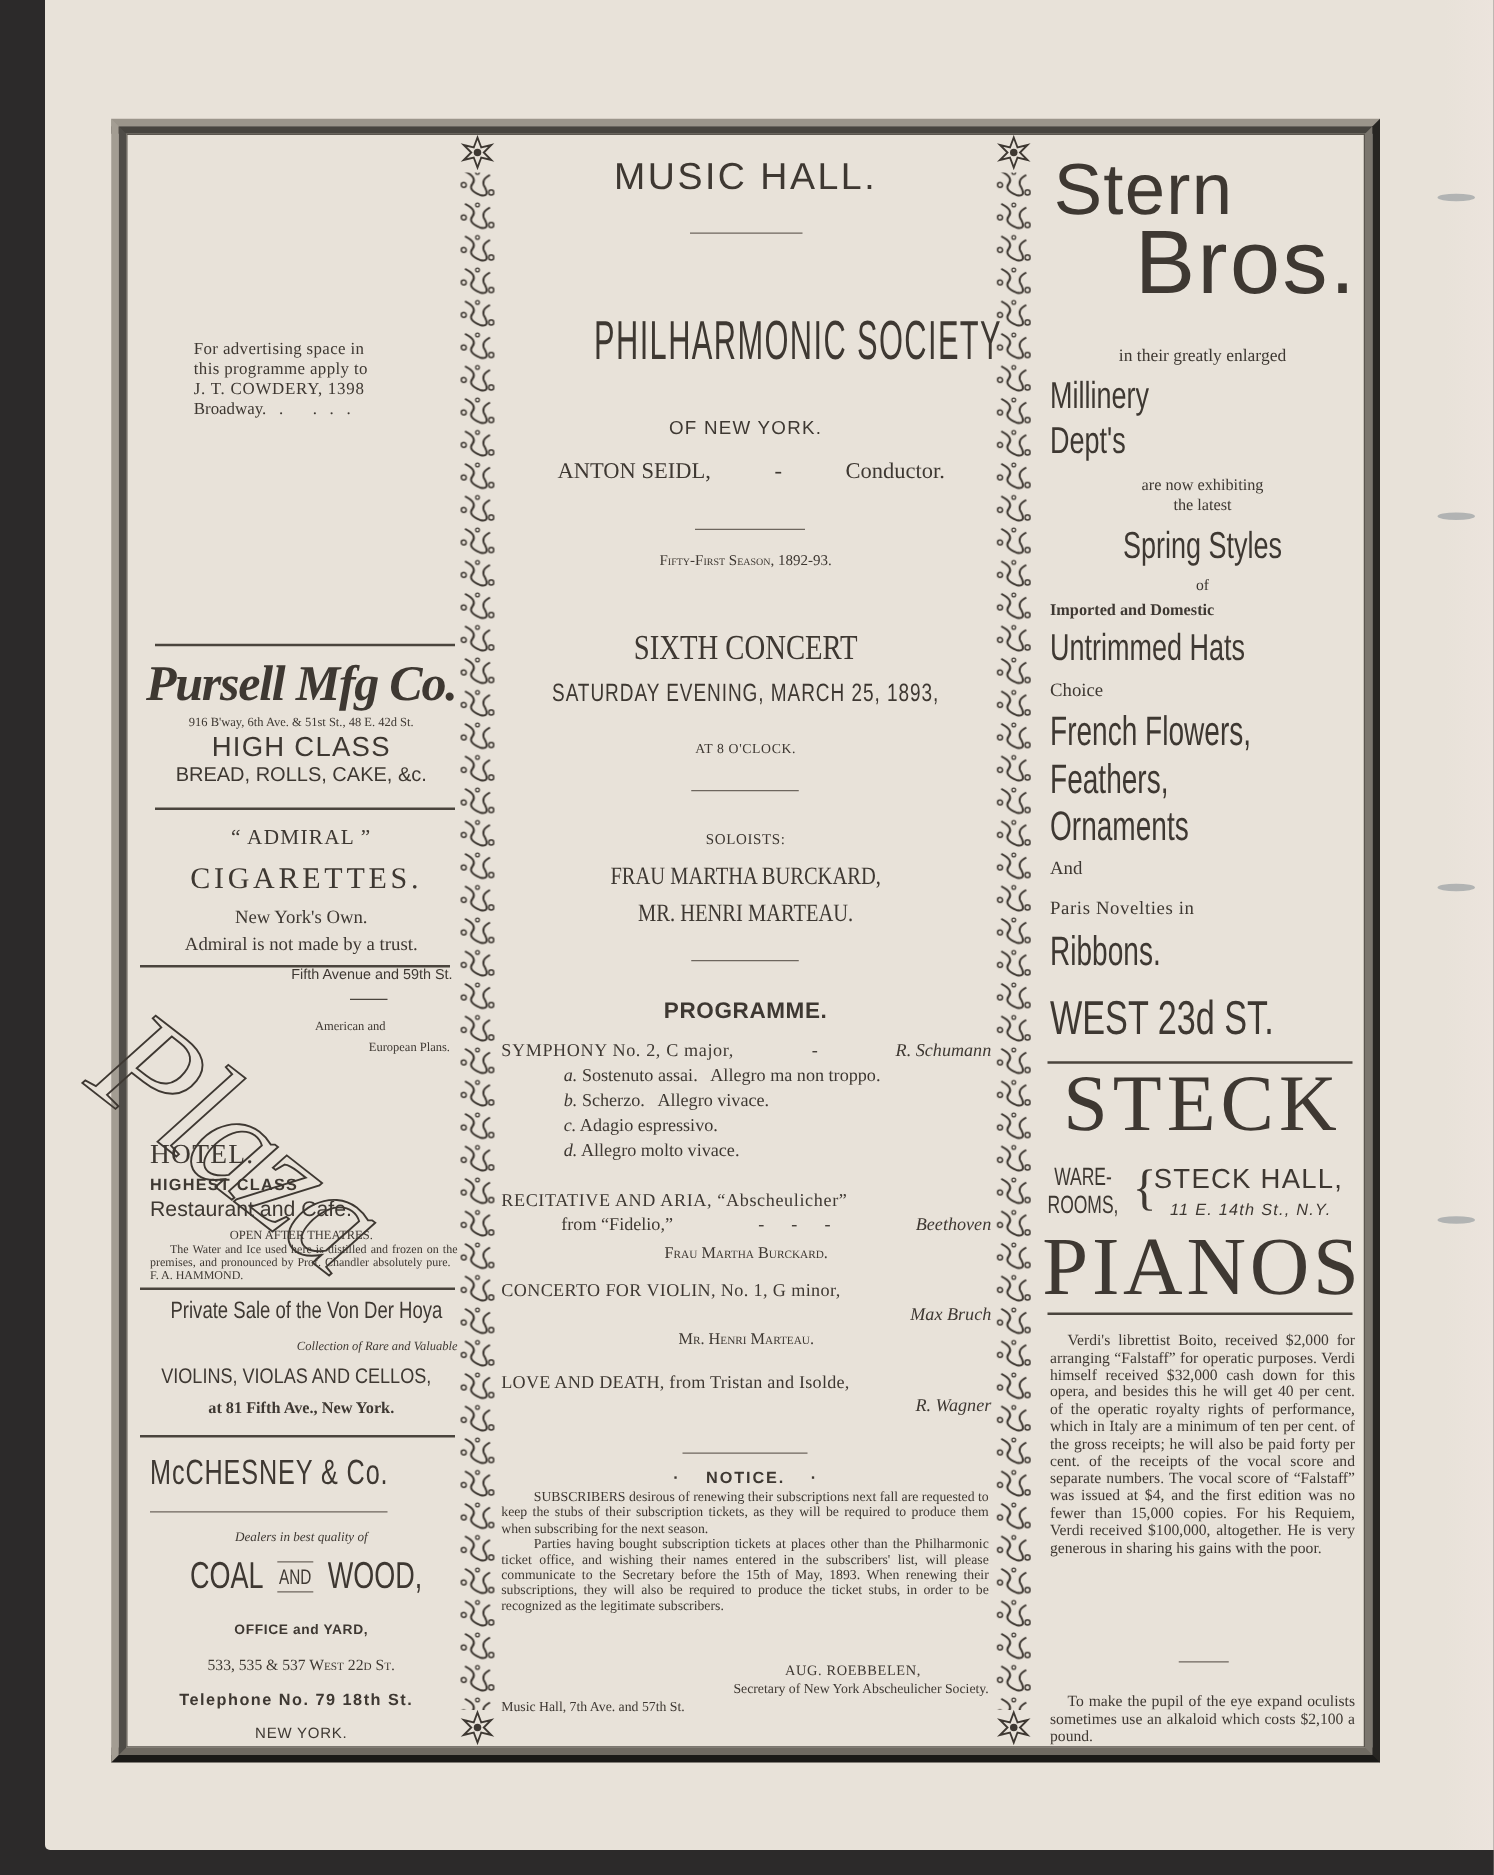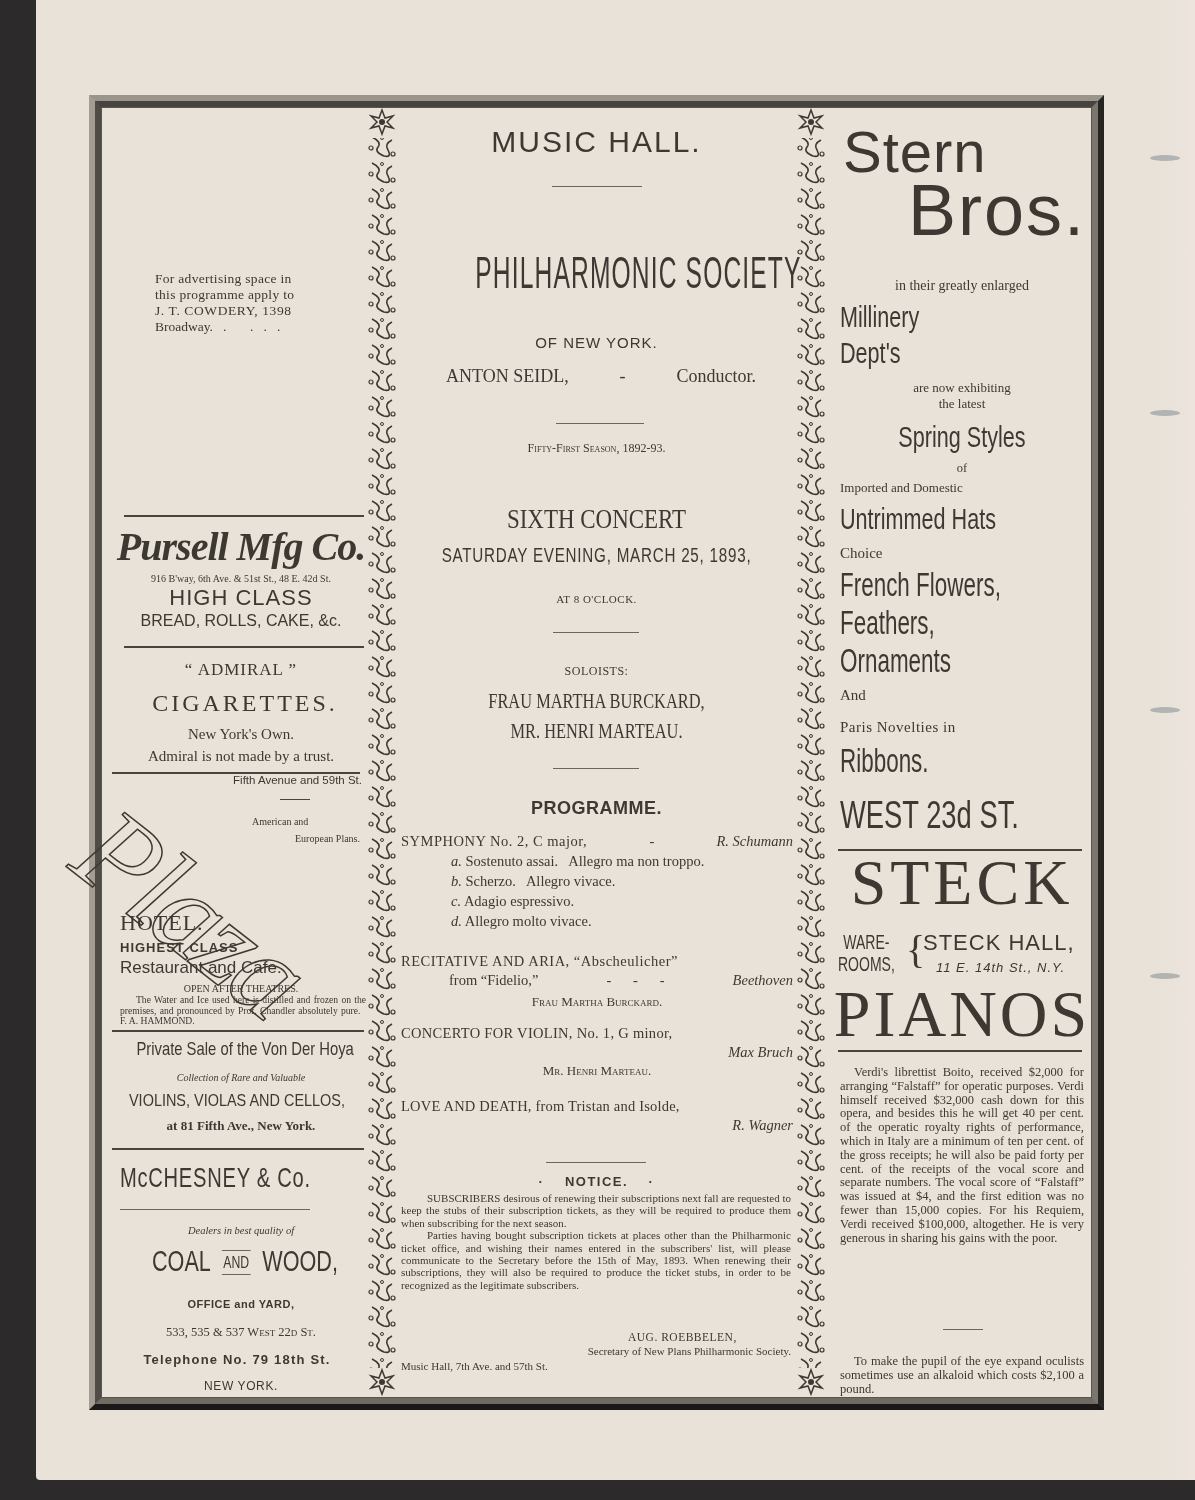--- a/index.html
+++ b/index.html
@@ -94,21 +94,21 @@
   <div class="abs" style="left:170px;top:725px;width:88px;text-align:right;font-size:10px;">European Plans.</div>
   <div class="abs it" style="left:26px;top:680px;font-size:120px;line-height:1;transform:rotate(38deg);transform-origin:left top;letter-spacing:-4px;color:transparent;-webkit-text-stroke:1.5px #3e3832;">Plaza</div>
   <div class="abs" style="left:18px;top:802px;font-size:22px;letter-spacing:1px;">HOTEL.</div>
   <div class="abs sans" style="left:18px;top:832px;font-size:13px;font-weight:bold;letter-spacing:1px;">HIGHEST CLASS</div>
   <div class="abs sans" style="left:18px;top:850px;font-size:17px;">Restaurant and Cafe.</div>
   <div class="abs c" style="left:14px;top:875px;width:250px;font-size:10px;">OPEN AFTER THEATRES.</div>
   <div class="abs just" style="left:18px;top:887px;width:246px;font-size:9.6px;line-height:10.5px;text-indent:16px;"><span>The Water and Ice used here is distilled and frozen on the premises, and pronounced by Prof. Chandler absolutely pure.</span> &nbsp; <span>F. A. HAMMOND.</span></div>
   <div class="abs rule" style="left:10px;top:922px;width:252px;border-top-width:2px;"></div>
 
   <div class="abs c sans" style="left:6px;top:930px;width:258px;font-size:19px;transform:scaleX(.78);transform-origin:center;white-space:nowrap;">Private Sale of the Von Der Hoya</div>
-  <div class="abs c it" style="left:14px;top:964px;width:250px;font-size:10px;">Collection of Rare and Valuable</div>
+  <div class="abs c it" style="left:14px;top:964px;width:250px;font-size:10px;text-align:right;">Collection of Rare and Valuable</div>
   <div class="abs c sans" style="left:6px;top:983px;width:258px;font-size:17px;transform:scaleX(.85);white-space:nowrap;">VIOLINS, VIOLAS AND CELLOS,</div>
   <div class="abs c" style="left:14px;top:1010px;width:250px;font-size:13px;font-weight:bold;">at 81 Fifth Ave., New York.</div>
   <div class="abs rule" style="left:10px;top:1040px;width:252px;border-top-width:2.5px;"></div>
 
   <div class="abs sans" style="left:18px;top:1054px;font-size:28px;transform:scaleX(.72);transform-origin:left;white-space:nowrap;letter-spacing:1px;">McCHESNEY &amp; Co.</div>
   <div class="abs thin" style="left:18px;top:1101px;width:190px;"></div>
   <div class="abs c it" style="left:14px;top:1117px;width:250px;font-size:10.5px;">Dealers in best quality of</div>
   <div class="abs sans" style="left:50px;top:1136px;width:214px;font-size:30px;transform:scaleX(.72);transform-origin:left;white-space:nowrap;">
     <span>COAL</span>
     <span style="font-size:17px;border-top:1px solid #6d665e;border-bottom:1px solid #6d665e;padding:2px 2px;margin:0 8px;vertical-align:middle;">AND</span>
@@ -179,37 +179,37 @@
     <div class="it" style="text-align:right;margin-top:2px;">R. Wagner</div>
   </div>
   <div class="abs thin" style="left:148px;top:1054px;width:100px;"></div>
 
   <div class="abs c sans" style="left:0;top:1066px;width:397px;font-size:13px;font-weight:bold;letter-spacing:1.5px;">·&nbsp;&nbsp;&nbsp;&nbsp;<span>NOTICE.</span>&nbsp;&nbsp;&nbsp;&nbsp;·</div>
   <div class="abs just" style="left:3px;top:1084px;width:390px;font-size:11px;line-height:12.4px;">
     <p style="text-indent:26px;">SUBSCRIBERS desirous of renewing their subscriptions next fall are requested to keep the stubs of their subscription tickets, as they will be required to produce them when subscribing for the next season.</p>
     <p style="text-indent:26px;">Parties having bought subscription tickets at places other than the Philharmonic ticket office, and wishing their names entered in the subscribers' list, will please communicate to the Secretary before the 15th of May, 1893. When renewing their subscriptions, they will also be required to produce the ticket stubs, in order to be recognized as the legitimate subscribers.</p>
   </div>
   <div class="abs" style="left:230px;top:1223px;font-size:11.5px;letter-spacing:.5px;">AUG. ROEBBELEN,</div>
-  <div class="abs" style="left:0;top:1237px;width:393px;text-align:right;font-size:11px;">Secretary of New Plans Philharmonic Society.</div>
+  <div class="abs" style="left:0;top:1237px;width:393px;text-align:right;font-size:11px;">Secretary of New York Abscheulicher Society.</div>
   <div class="abs" style="left:3px;top:1252px;font-size:11px;">Music Hall, 7th Ave. and 57th St.</div>
 </div>
 
 <div class="col right">
   <div class="abs sans" style="left:10px;top:10px;font-size:58px;font-weight:300;letter-spacing:1px;">Stern</div>
   <div class="abs sans" style="left:75px;top:61px;font-size:72px;font-weight:400;letter-spacing:2px;">Bros.</div>
   <div class="abs" style="left:0;top:170px;width:258px;text-align:center;font-size:14px;">in their greatly enlarged</div>
   <div class="abs sans" style="left:7px;top:192px;font-size:30px;transform:scaleX(.72);transform-origin:left;white-space:nowrap;">Millinery</div>
   <div class="abs sans" style="left:7px;top:228px;font-size:30px;transform:scaleX(.72);transform-origin:left;white-space:nowrap;">Dept's</div>
   <div class="abs c" style="left:0;top:272px;width:258px;font-size:13px;line-height:16px;">
     <div>are now exhibiting</div>
     <div>the latest</div>
   </div>
   <div class="abs c sans" style="left:0;top:312px;width:258px;font-size:30px;transform:scaleX(.72);white-space:nowrap;">Spring Styles</div>
   <div class="abs c" style="left:0;top:353px;width:258px;font-size:12.5px;">of</div>
-  <div class="abs" style="left:7px;top:372px;font-size:13px;">Imported and Domestic</div>
+  <div class="abs" style="left:7px;top:372px;font-size:13px;font-weight:bold;">Imported and Domestic</div>
   <div class="abs sans" style="left:7px;top:394px;font-size:30px;transform:scaleX(.72);transform-origin:left;white-space:nowrap;">Untrimmed Hats</div>
   <div class="abs" style="left:7px;top:437px;font-size:15px;">Choice</div>
   <div class="abs sans" style="left:7px;top:458px;font-size:33px;transform:scaleX(.68);transform-origin:left;white-space:nowrap;">French Flowers,</div>
   <div class="abs sans" style="left:7px;top:496px;font-size:33px;transform:scaleX(.68);transform-origin:left;white-space:nowrap;">Feathers,</div>
   <div class="abs sans" style="left:7px;top:534px;font-size:33px;transform:scaleX(.68);transform-origin:left;white-space:nowrap;">Ornaments</div>
   <div class="abs" style="left:7px;top:579px;font-size:15px;">And</div>
   <div class="abs" style="left:7px;top:611px;font-size:15px;letter-spacing:.5px;">Paris Novelties in</div>
   <div class="abs sans" style="left:7px;top:634px;font-size:33px;transform:scaleX(.68);transform-origin:left;white-space:nowrap;">Ribbons.</div>
   <div class="abs sans" style="left:7px;top:686px;font-size:38px;transform:scaleX(.72);transform-origin:left;white-space:nowrap;">WEST 23d ST.</div>
 

